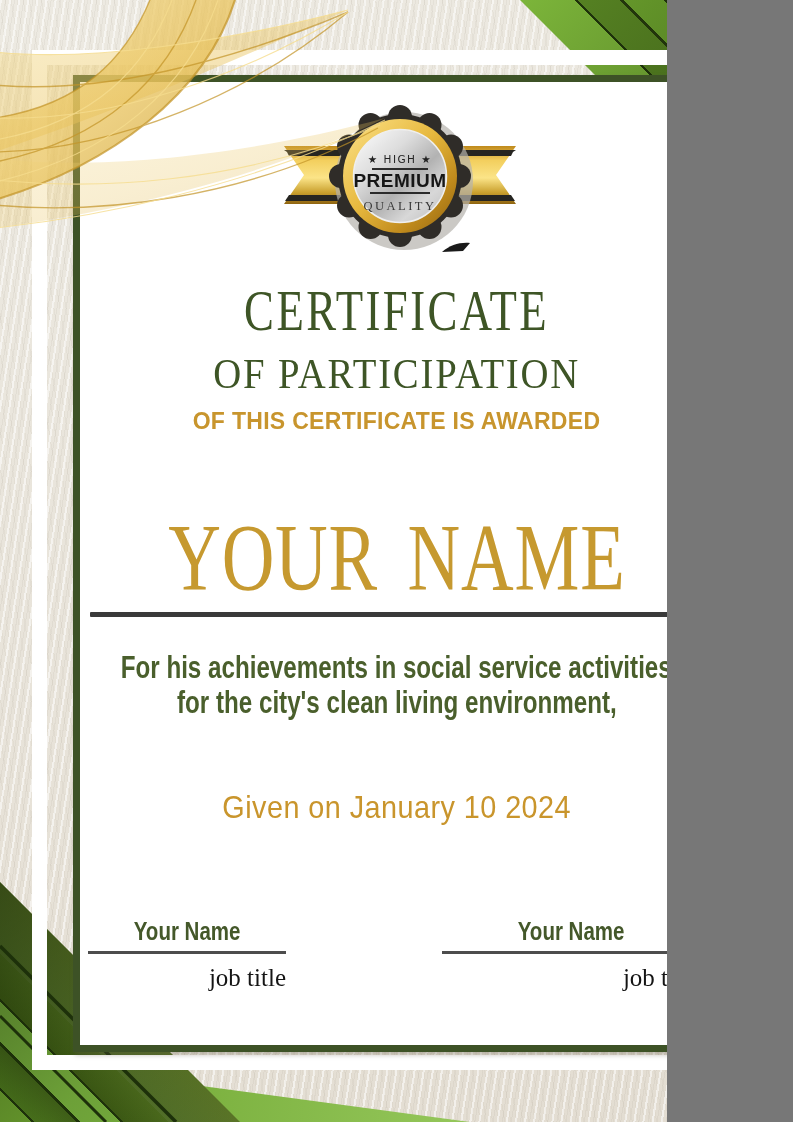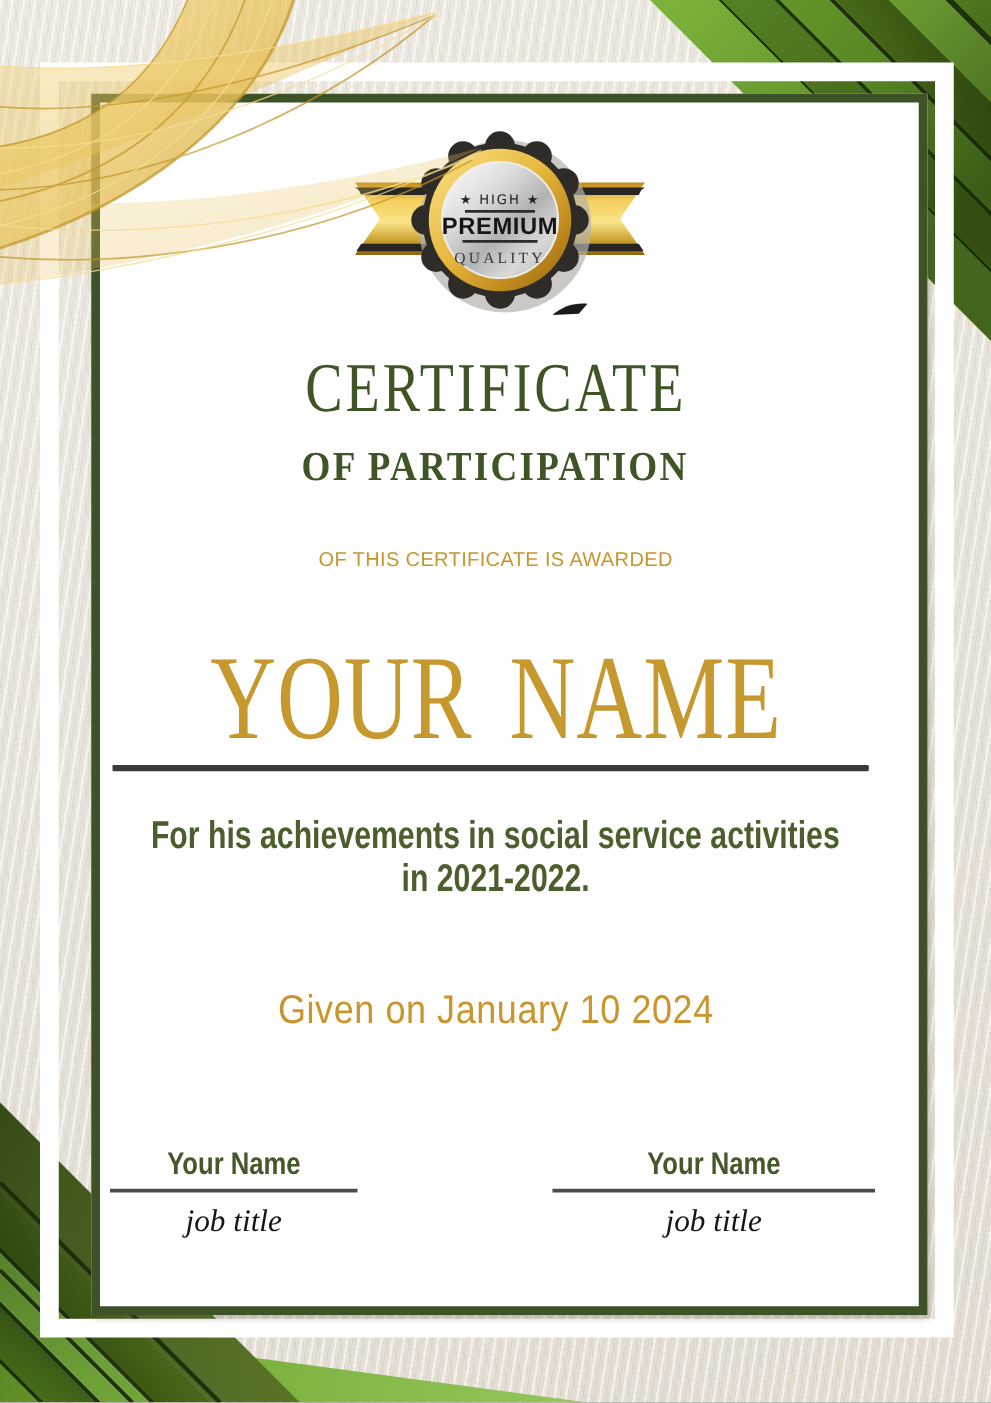--- a/index.html
+++ b/index.html
@@ -1,17 +1,17 @@
 <!DOCTYPE html>
 <html><head>
 <meta charset="utf-8">
 <style>
   html,body{margin:0;padding:0;background:#777;}
   .cert{
-    position:relative;width:793px;height:1122px;overflow:hidden;
+    position:relative;width:667px;height:1122px;overflow:hidden;
     background-color:#eae6de;
     background-image:
       repeating-linear-gradient(99deg, rgba(255,255,255,.55) 0 2px, rgba(255,255,255,0) 2px 5px, rgba(125,115,98,.07) 5px 6px, rgba(255,255,255,0) 6px 9px),
       repeating-linear-gradient(81deg, rgba(170,160,142,.10) 0 1px, rgba(255,255,255,0) 1px 6px),
       linear-gradient(160deg,#edeae2 0%,#e7e2d8 60%,#e3ddd2 100%);
     font-family:"Liberation Sans", sans-serif;
   }
   .abs{position:absolute;}
   svg{display:block;}
   
@@ -27,41 +27,41 @@
   .deco{left:0;top:0;z-index:1;}
   .ribbon-top{left:0;top:0;z-index:9;pointer-events:none;}
   .badge-wrap{left:280px;top:100px;z-index:5;}
   .small-mark{left:440px;top:240px;z-index:5;}
   
   .txt{left:0;width:793px;text-align:center;z-index:6;}
   .shrink{display:inline-block;white-space:nowrap;transform-origin:50% 50%;}
   .title{top:268px;font-family:"Liberation Serif",serif;font-size:56px;line-height:86px;
          color:#3e5526;letter-spacing:3px;}
   .title .shrink{transform:scaleX(.80);}
-  .subtitle{top:352px;font-family:"Liberation Serif",serif;font-size:33px;line-height:44px;
-         color:#3e5526;letter-spacing:2px;font-weight:bold;}
+  .subtitle{top:352px;font-family:"Liberation Serif",serif;font-size:43px;line-height:44px;
+         color:#3e5526;letter-spacing:2px;}
   .subtitle .shrink{transform:scaleX(.90);}
-  .awarded{top:434px;font-size:16px;line-height:29px;font-weight:normal;color:#c8952d;letter-spacing:.3px;}
+  .awarded{top:407px;font-size:23px;line-height:29px;font-weight:bold;color:#c8952d;letter-spacing:.3px;}
   .big-name{top:510px;font-family:"Liberation Serif",serif;font-size:96px;line-height:96px;
          color:#c6992f;letter-spacing:1px;word-spacing:14px;}
   .big-name .shrink{transform:scaleX(.76);}
   .rule{left:90px;top:612px;width:605px;height:5px;background:#3a3a3a;z-index:6;border-radius:1px;}
   .body-text{top:650px;font-size:31px;line-height:35px;font-weight:bold;color:#4a5f2c;}
   .body-text .shrink{transform:scaleX(.78);}
   .given{top:789px;font-size:32px;color:#c9952c;letter-spacing:.5px;}
   .given .shrink{transform:scaleX(.90);}
   
   .sig{top:916px;text-align:center;z-index:6;}
   .sig-left{left:88px;width:198px;}
   .sig-right{left:442px;width:258px;}
   .sig-name{font-size:25px;font-weight:bold;color:#44582a;line-height:30px;}
   .sig-name .shrink{transform:scaleX(.82);}
   .sig-line{height:3px;background:#4d4d4d;margin-top:5px;}
-  .sig-title{margin-top:9px;font-family:"Liberation Serif",serif;font-style:italic;
-             font-size:25px;color:#151515;line-height:30px;}
+  .sig-title{margin-top:9px;font-family:"Liberation Serif",serif;
+             font-size:25px;color:#151515;line-height:30px;text-align:right;}
 </style>
 </head>
 <body>
 
 <div class="cert">
 
   <svg class="abs deco" width="793" height="1122" viewBox="0 0 793 1122">
     <defs>
       <clipPath id="clipTR">
           <path d="M520,0 H793 V273 Z"></path>
@@ -218,21 +218,21 @@
   <div class="abs txt awarded">
     <div>OF THIS CERTIFICATE IS AWARDED</div>
   </div>
   <div class="abs txt big-name">
     <span class="shrink">YOUR NAME</span>
   </div>
   <div class="abs rule"></div>
 
   <div class="abs txt body-text">
     <div><span class="shrink">For his achievements in social service activities</span></div>
-    <div><span class="shrink">in 2021-2022.</span></div>
+    <div><span class="shrink">for the city's clean living environment,</span></div>
   </div>
 
   <div class="abs txt given">
     <span class="shrink">Given on January 10 2024</span>
   </div>
 
   <div class="abs sig sig-left">
     <div class="sig-name">
       <span class="shrink">Your Name</span>
     </div>

